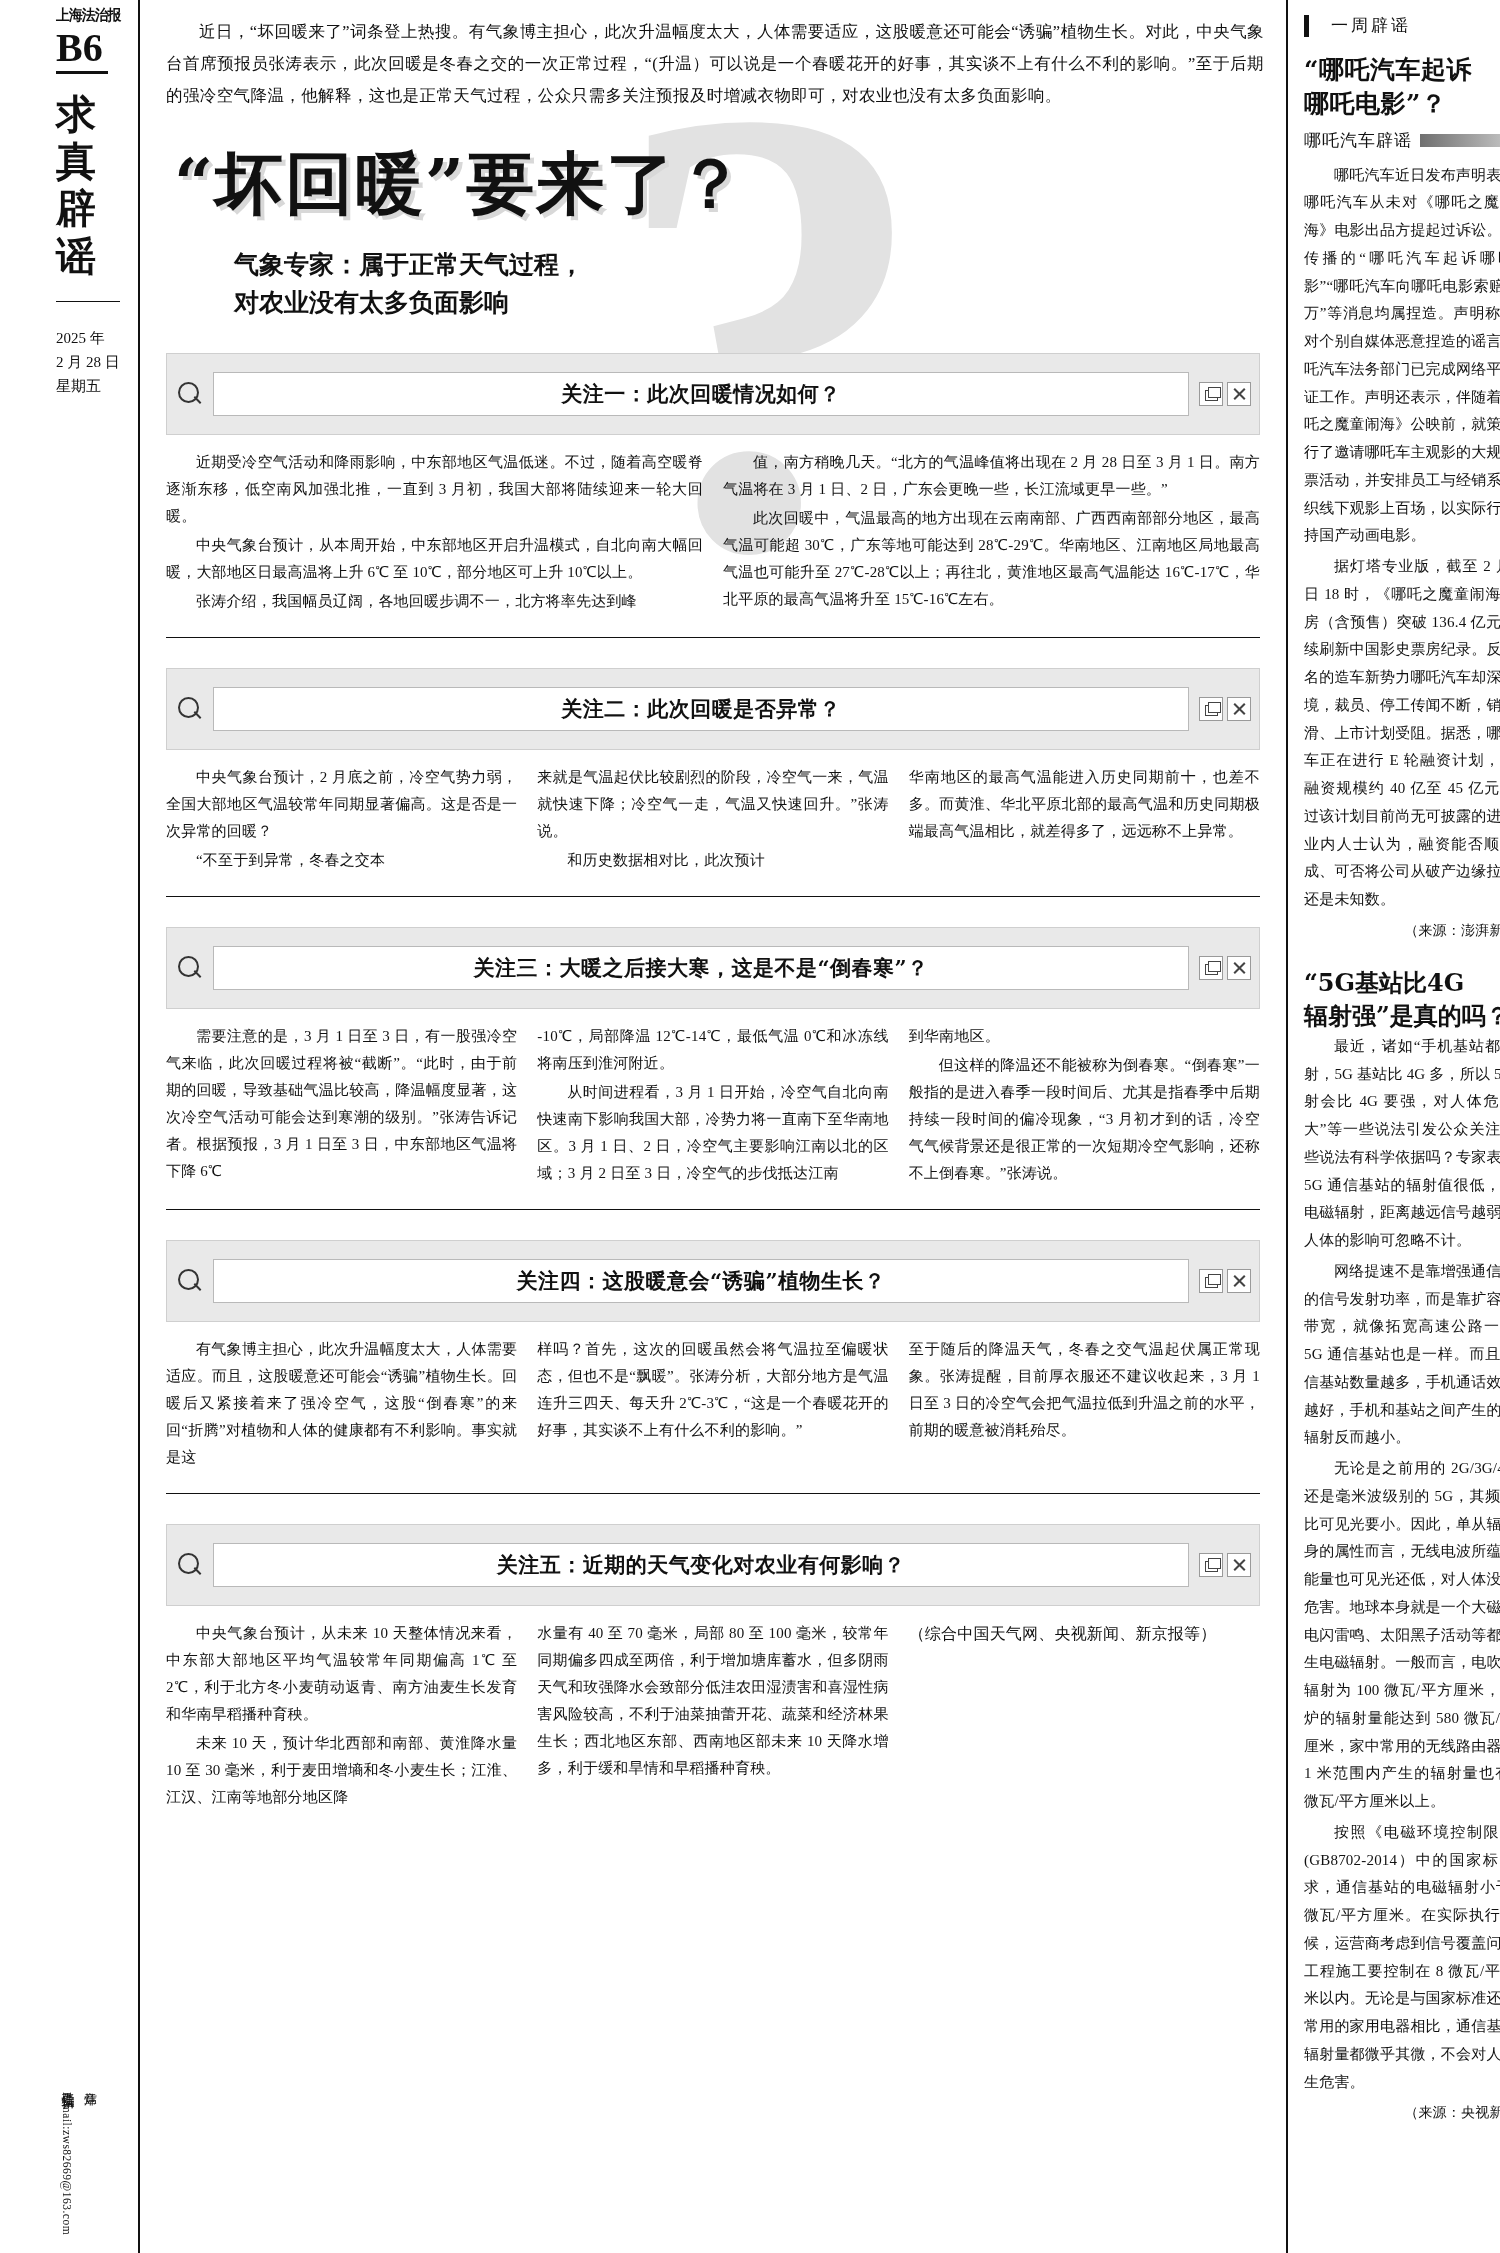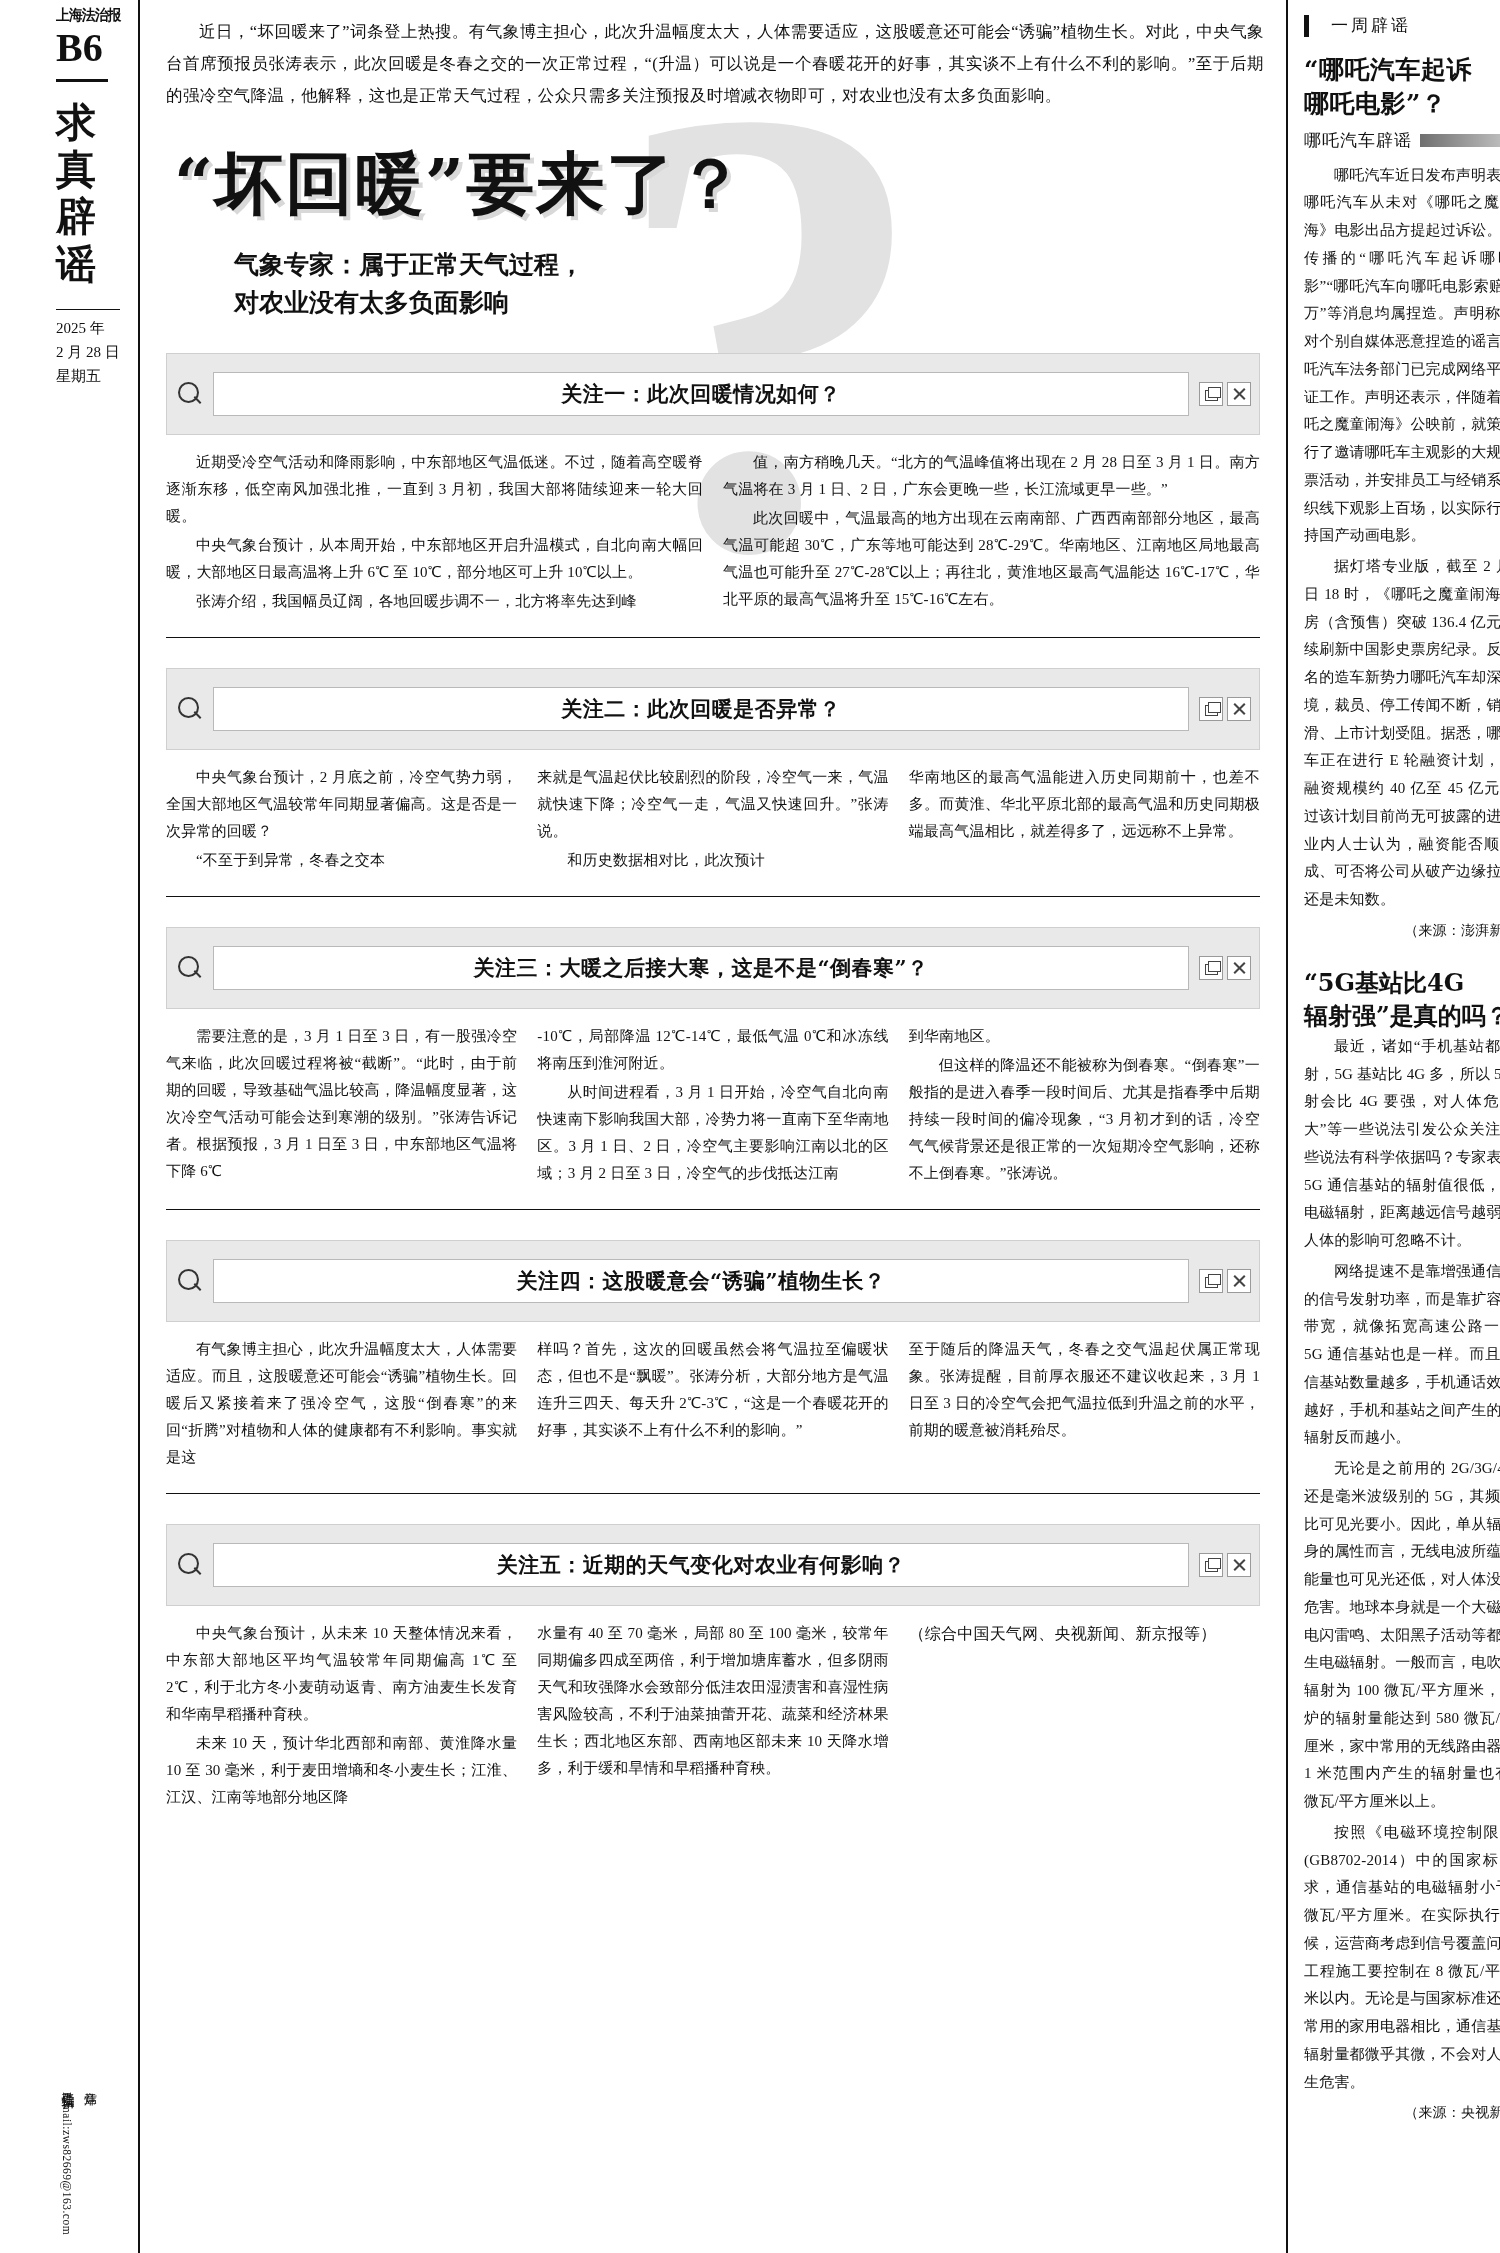--- a/index.html
+++ b/index.html
@@ -24,32 +24,32 @@
   }
   .masthead {
     font-size:15px; font-weight:bold; letter-spacing:-1px;
     font-family:"DejaVu Serif", serif;
     transform:scaleX(.92); transform-origin:left top;
     white-space:nowrap;
   }
   .pagenum {
     font-size:40px; font-weight:bold; font-family:"Liberation Serif", serif;
     border-bottom:3px solid #111; width:52px; text-align:left;
-    line-height:1.05; margin-top:2px; padding-bottom:10px;
+    line-height:1.05; margin-top:2px; padding-bottom:2px;
   }
   .rail-title {
     margin-top:16px;
     font-size:40px; font-weight:bold; line-height:1.18;
     letter-spacing:1px;
     font-family:"DejaVu Serif", serif;
   }
   .rail-title span { display:block; }
   .rail-date {
     margin-top:22px; font-size:15px; line-height:1.6;
-    border-top:1px solid #111; padding-top:6px; width:64px;
+    border-top:1px solid #111; padding-top:24px; width:64px;
   }
   .rail-foot {
     position:absolute; bottom:18px; left:10px;
     font-size:13px; line-height:1.5;
   }
   .rail-foot .vert {
     writing-mode:vertical-rl; text-orientation:mixed;
     letter-spacing:1px;
   }
   .rail-editor { display:flex; gap:3px; }

